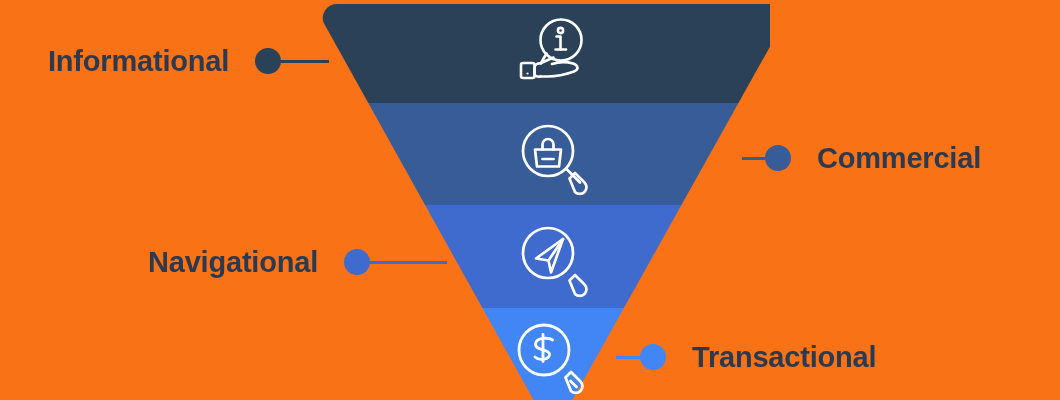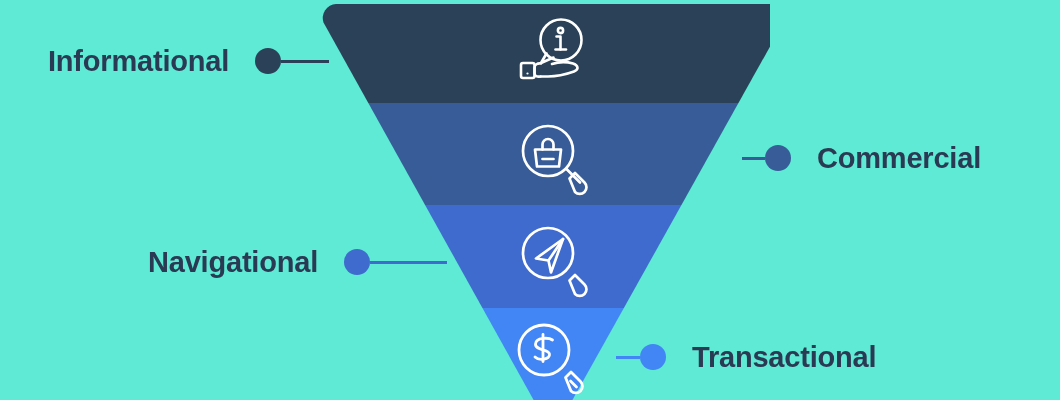--- a/index.html
+++ b/index.html
@@ -10,21 +10,21 @@
     width: 1060px;
     height: 400px;
     background: #efefef;
     font-family: "Liberation Sans", sans-serif;
     overflow: hidden;
   }
   #stage {
     position: relative;
     width: 1060px;
     height: 400px;
-    background: #5eead4;
+    background: #f97316;
   }
   #funnel-svg {
     position: absolute;
     left: 0;
     top: 0;
     width: 1060px;
     height: 400px;
   }
   .connector {
     position: absolute;

